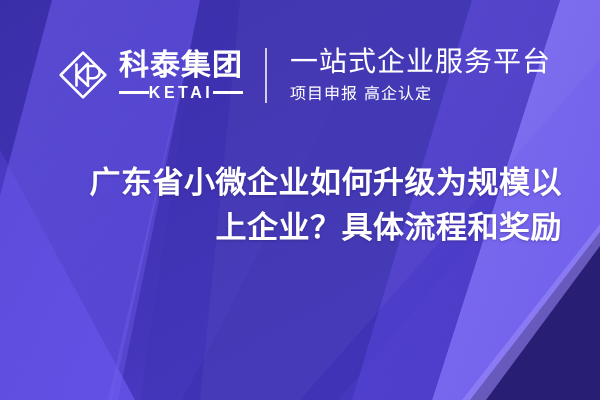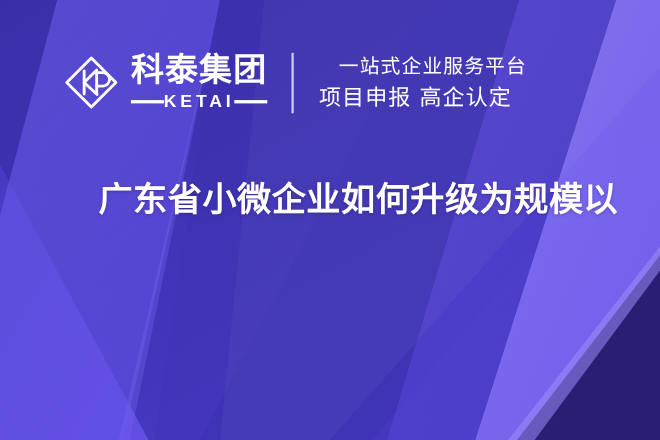--- a/index.html
+++ b/index.html
@@ -110,32 +110,31 @@
     margin: 0 23px 0 22px;
     flex: 0 0 auto;
   }
 
   .slogan-group {
     display: flex;
     flex-direction: column;
     justify-content: center;
   }
   .slogan-main {
-    font-size: 18px;
+    font-size: 28px;
     line-height: 1.1;
     color: #ffffff;
     font-weight: 400;
     letter-spacing: 1px;
     white-space: nowrap;
     font-family: "DejaVu Sans", "Liberation Sans", sans-serif;
-    margin-left: 18px;
   }
   .slogan-sub {
     margin-top: 7px;
-    font-size: 20px;
+    font-size: 16px;
     line-height: 1.1;
     color: #ffffff;
     font-weight: 400;
     letter-spacing: 1px;
     white-space: nowrap;
     font-family: "DejaVu Serif", "Liberation Serif", serif;
   }
 
   
   .headline {
@@ -246,16 +245,17 @@
 
       <div class="slogan-group">
         <span class="slogan-main">一站式企业服务平台</span>
         <span class="slogan-sub">项目申报 高企认定</span>
       </div>
 
     </div>
 
     <div class="headline">
       <span class="headline-line">广东省小微企业如何升级为规模以</span>
+      <span class="headline-line">上企业？具体流程和奖励</span>
     </div>
 
   </div>
 </div>
 
 </body></html>

